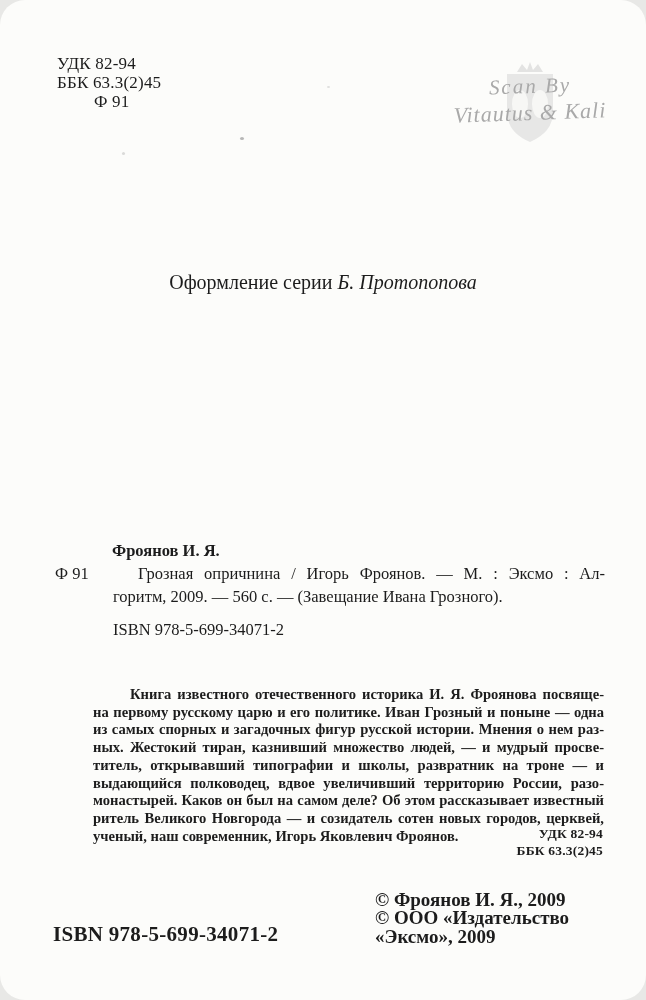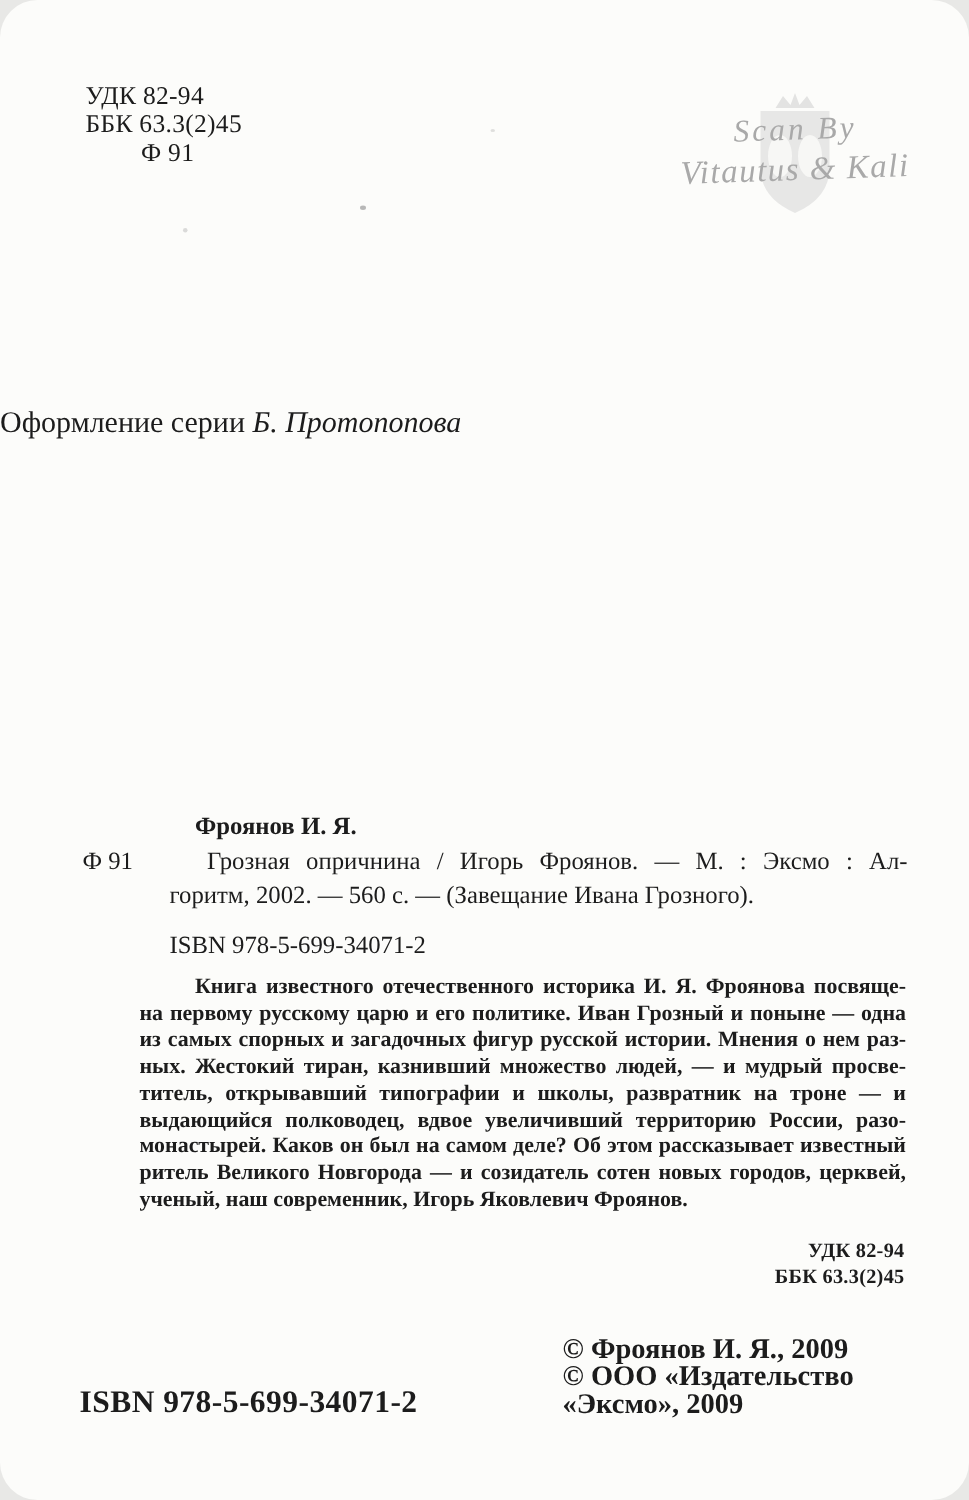--- a/index.html
+++ b/index.html
@@ -35,45 +35,45 @@
     font-size:21px;letter-spacing:2px;transform:rotate(-2deg);
   }
   .wm-line2{
     position:absolute;left:0;right:0;top:48px;
     font-size:22px;letter-spacing:1px;transform:rotate(-2deg);
   }
 
   
   .series-note{
     position:absolute;left:0;top:271px;width:100%;
-    font-size:20px;
+    text-align:center;font-size:20px;
   }
   .series-note .designer{font-style:italic;}
 
   
   .card{
     position:absolute;left:0;top:539px;width:646px;
     font-size:16.5px;line-height:23px;
   }
-  .card .author{position:absolute;left:130px;top:0;font-weight:bold;}
+  .card .author{position:absolute;left:112px;top:0;font-weight:bold;}
   .card .index-code{position:absolute;left:55px;top:23px;}
   .card .card-body{
     position:absolute;left:113px;top:23px;width:492px;
   }
   .card .card-line1{text-indent:25px;text-align:justify;text-align-last:justify;}
   .card .card-isbn{position:absolute;left:113px;top:79px;}
 
   
   .annotation{
     position:absolute;left:93px;top:650px;width:511px;
     font-size:14.6px;line-height:17.7px;
     font-weight:600;
   }
   .annotation .a-line{text-align:justify;text-align-last:justify;white-space:normal;}
-  .annotation .a-first{text-indent:37px;}
+  .annotation .a-first{text-indent:37px;margin-top:36px;}
   .annotation .a-last{text-align-last:left;}
 
   
   .codes-bottom{
     position:absolute;right:43px;top:826px;
     text-align:right;font-weight:bold;
     font-size:13.5px;line-height:16.5px;letter-spacing:0.2px;
   }
 
   
@@ -122,21 +122,21 @@
 
   <div class="series-note">
     <span>Оформление серии </span><span class="designer">Б. Протопопова</span>
   </div>
 
   <div class="card">
     <div class="author">Фроянов И. Я.</div>
     <div class="index-code">Ф 91</div>
     <div class="card-body">
       <div class="card-line1">Грозная опричнина / Игорь Фроянов. — М. : Эксмо : Ал-</div>
-      <div class="card-line2">горитм, 2002. — 560 с. — (Завещание Ивана Грозного).</div>
+      <div class="card-line2">горитм, 2009. — 560 с. — (Завещание Ивана Грозного).</div>
     </div>
     <div class="card-isbn">ISBN 978-5-699-34071-2</div>
   </div>
 
   <div class="annotation">
     <div class="a-line a-first">Книга известного отечественного историка И. Я. Фроянова посвяще-</div>
     <div class="a-line">на первому русскому царю и его политике. Иван Грозный и поныне — одна</div>
     <div class="a-line">из самых спорных и загадочных фигур русской истории. Мнения о нем раз-</div>
     <div class="a-line">ных. Жестокий тиран, казнивший множество людей, — и мудрый просве-</div>
     <div class="a-line">титель, открывавший типографии и школы, развратник на троне — и</div>

